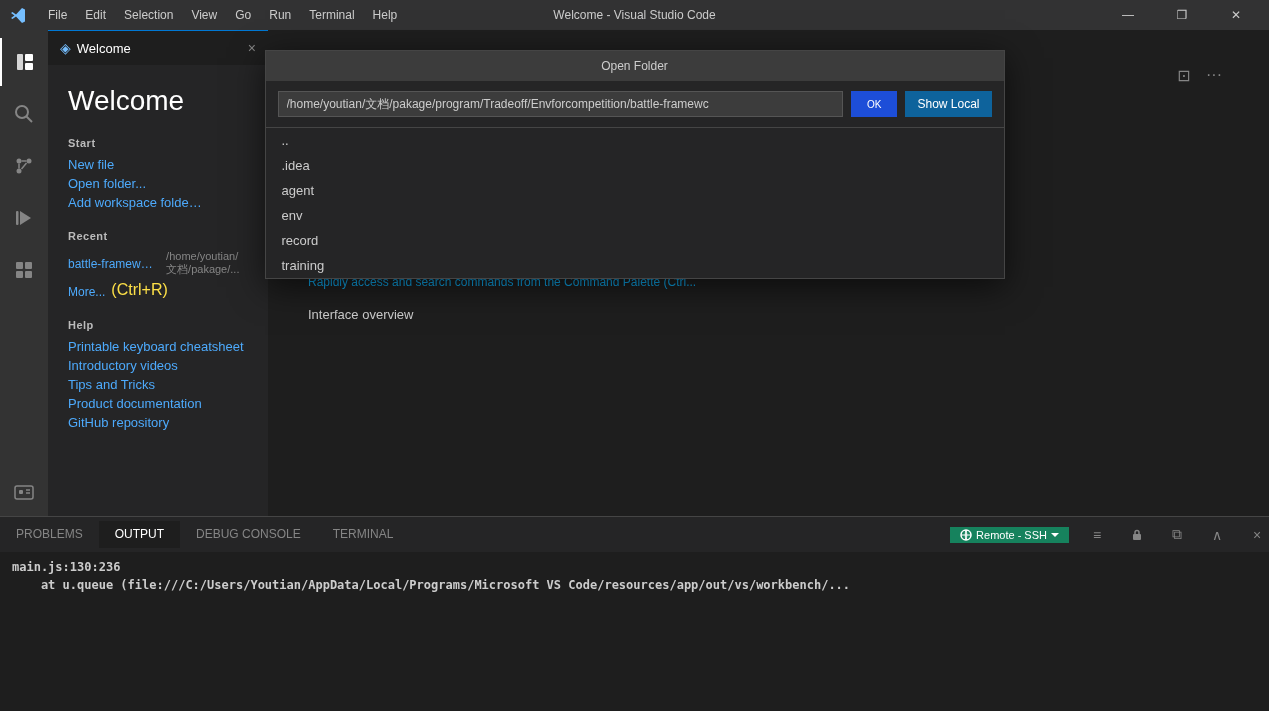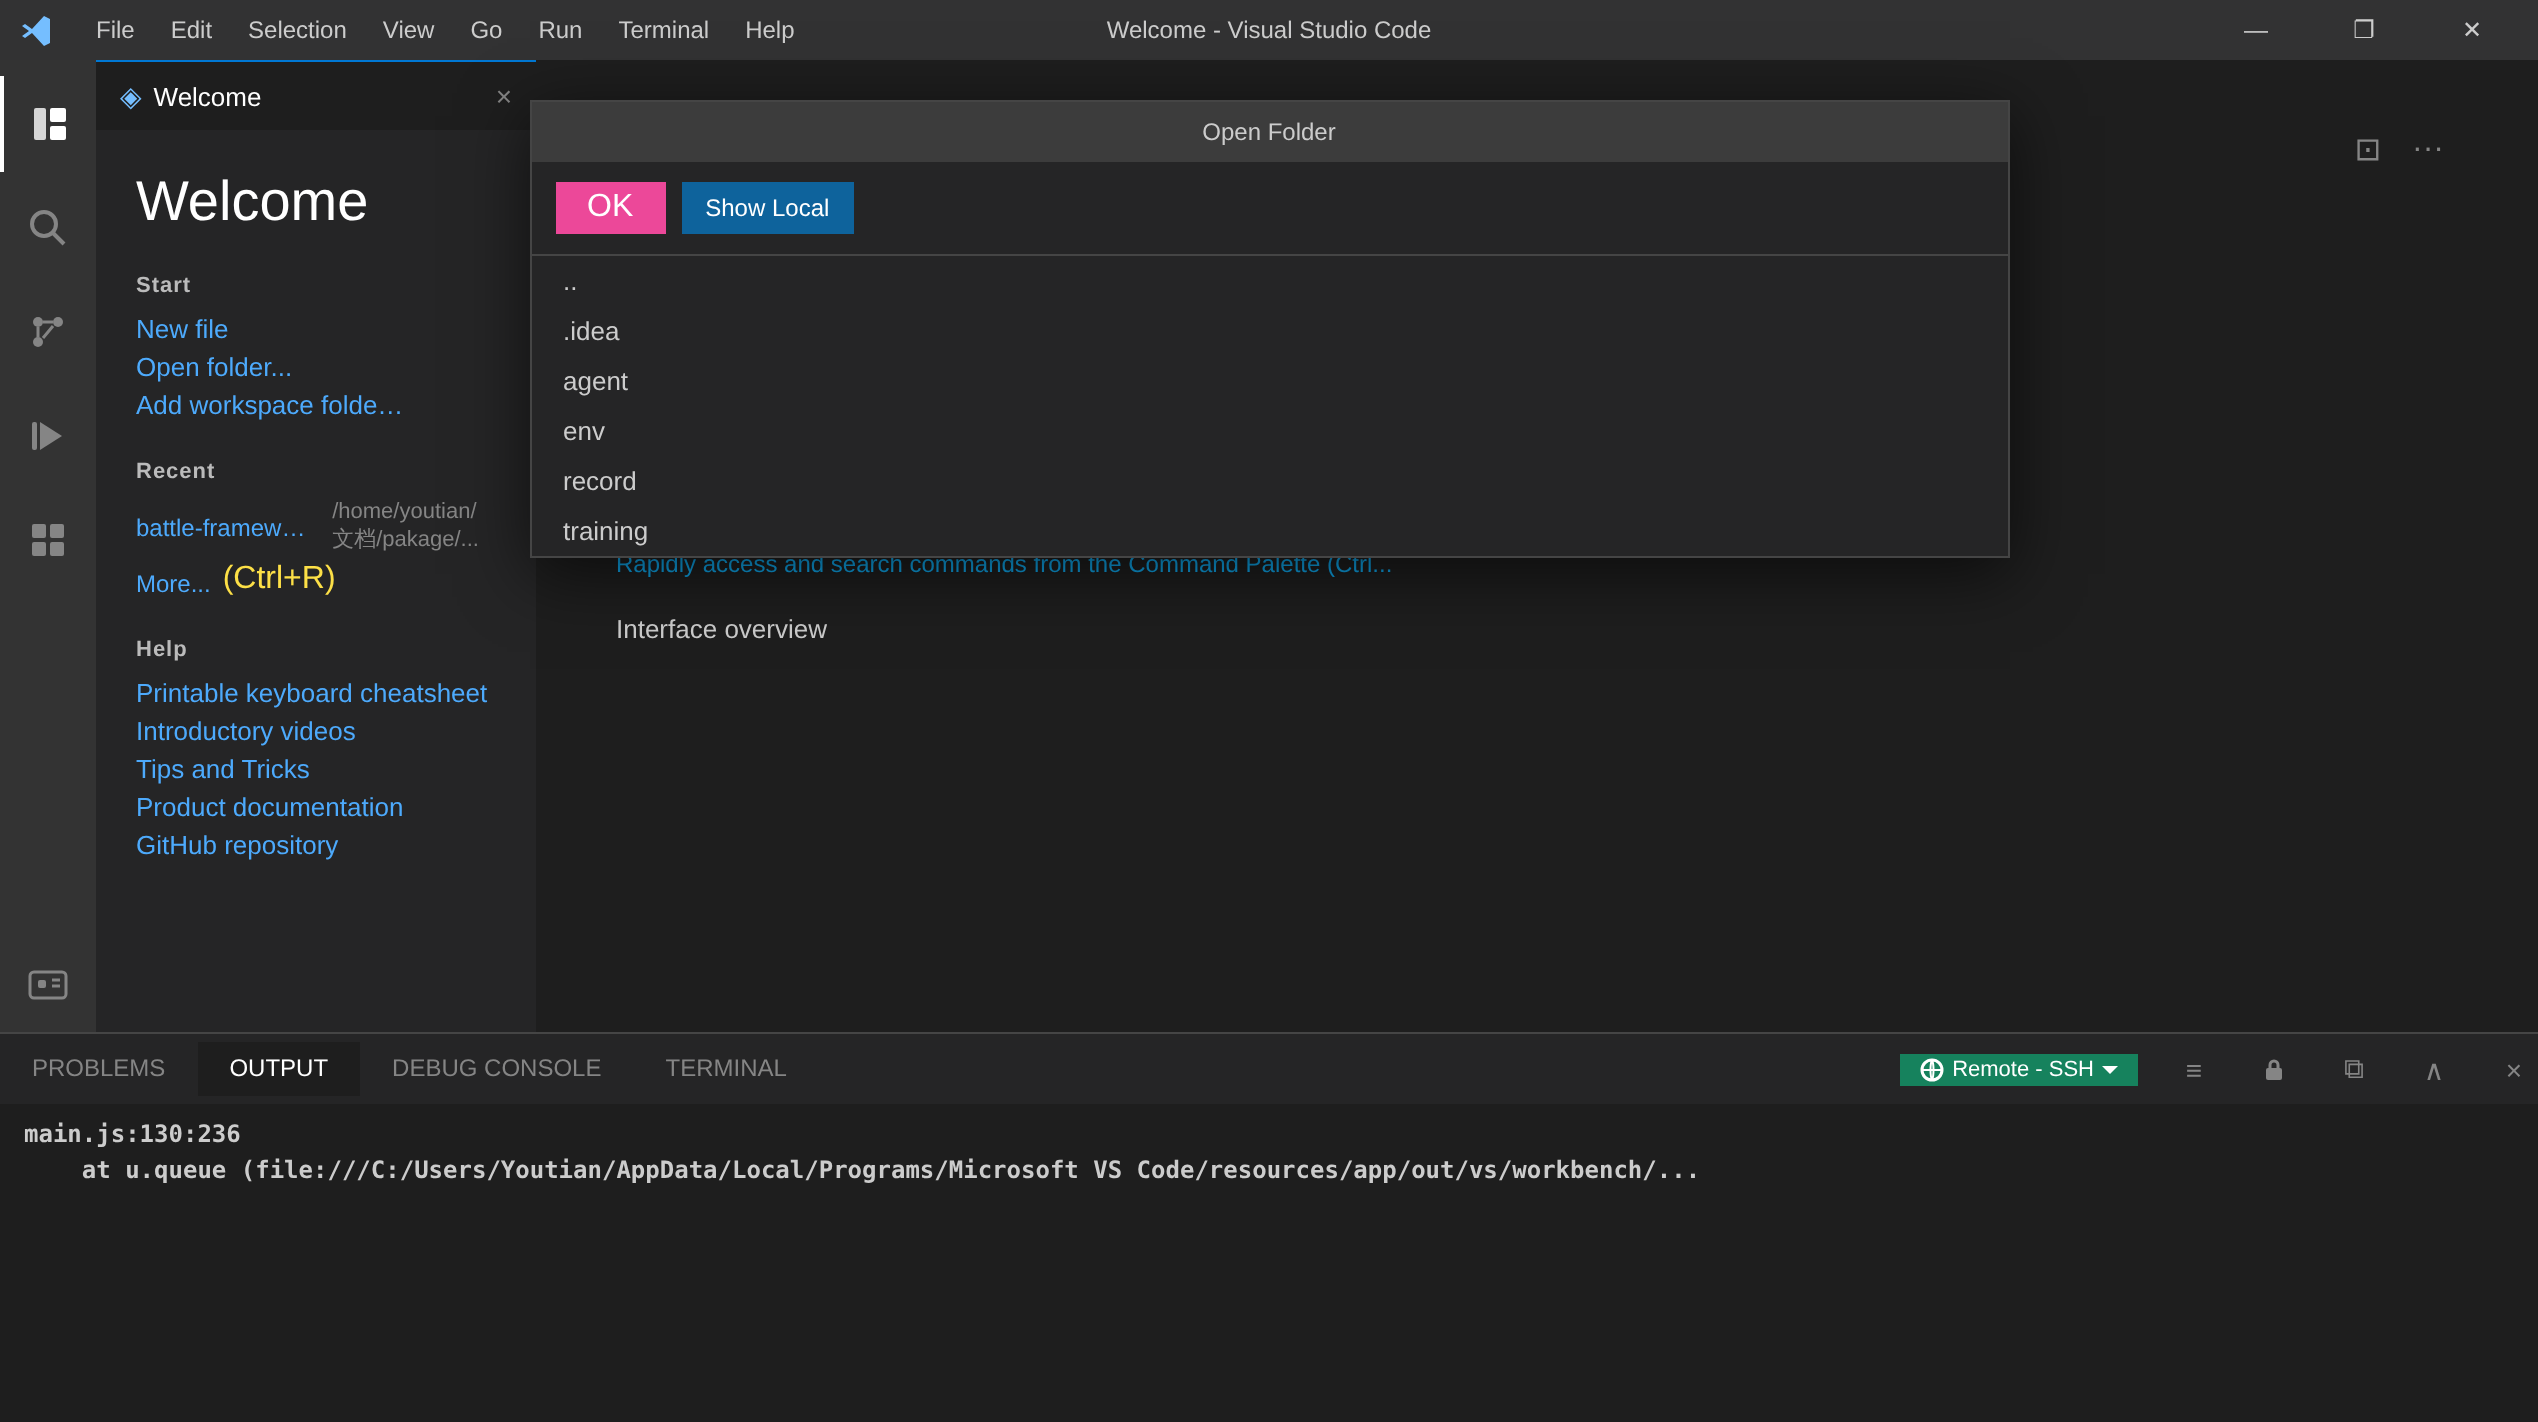--- a/index.html
+++ b/index.html
@@ -291,25 +291,25 @@
       flex: 1;
       background: #3c3c3c;
       border: 1px solid #555;
       color: #cccccc;
       padding: 5px 8px;
       font-size: 12px;
       outline: none;
       height: 26px;
     }
     #dialog-ok-btn {
-      background: #ec4899;
+      background: #1d4ed8;
       color: #ffffff;
       border: none;
       padding: 4px 16px;
-      font-size: 16px;
+      font-size: 10px;
       cursor: pointer;
       height: 26px;
     }
     #dialog-show-local-btn {
       background: #0e639c;
       color: #ffffff;
       border: none;
       padding: 4px 12px;
       font-size: 12px;
       cursor: pointer;
@@ -549,20 +549,21 @@
         <div class="item-title">Interface overview</div>
       </div>
     </div>
   </div>
 </div>
 
 <div id="open-folder-overlay">
   <div id="open-folder-dialog">
     <div id="dialog-header">Open Folder</div>
     <div id="dialog-input-row">
+      <input id="dialog-input" type="text" value="/home/youtian/文档/pakage/program/Tradeoff/Envforcompetition/battle-framewc" style="">
       <button id="dialog-ok-btn">OK</button>
       <button id="dialog-show-local-btn">Show Local</button>
     </div>
     <div id="dialog-file-list">
       <div class="file-list-item">..</div>
       <div class="file-list-item">.idea</div>
       <div class="file-list-item">agent</div>
       <div class="file-list-item">env</div>
       <div class="file-list-item">record</div>
       <div class="file-list-item">training</div>

